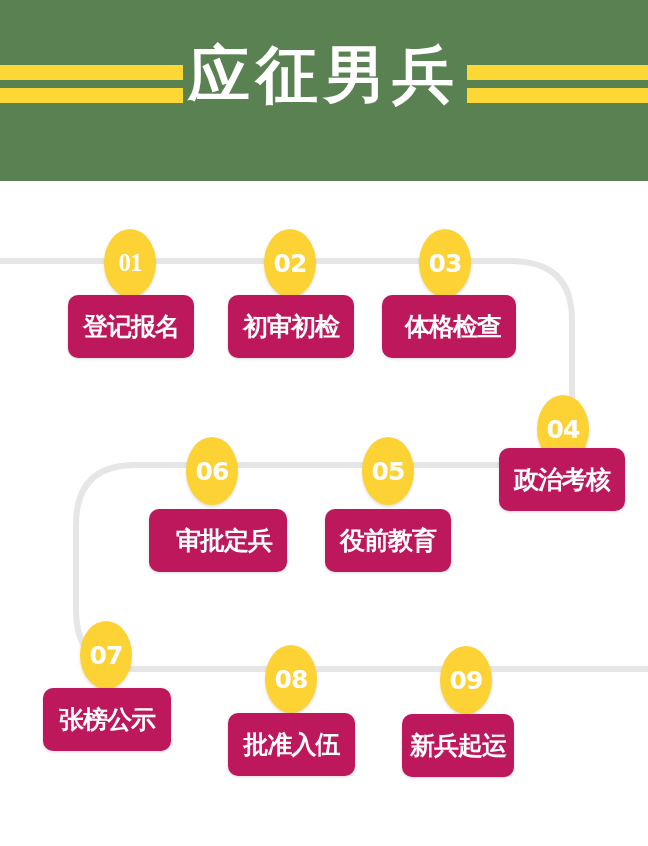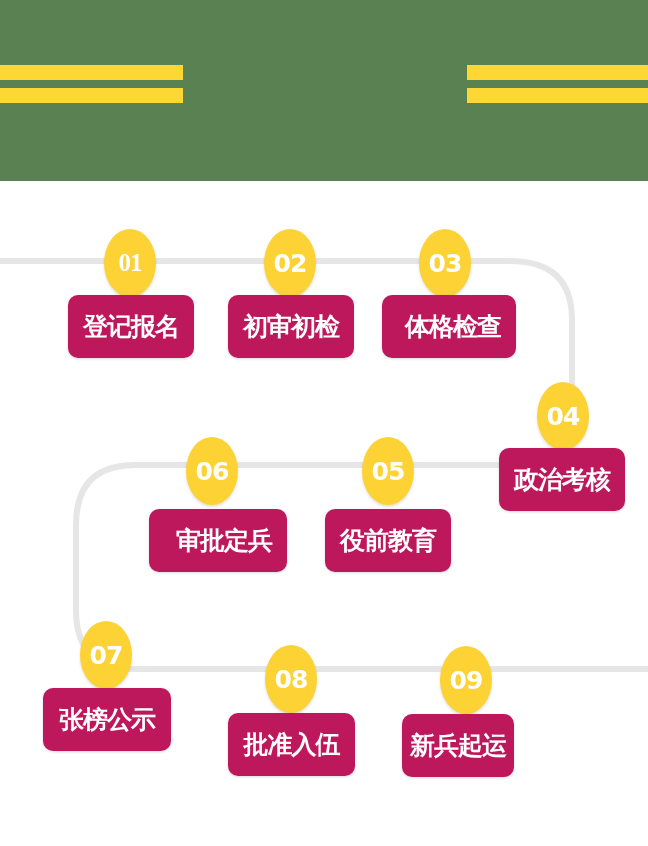--- a/index.html
+++ b/index.html
@@ -19,37 +19,38 @@
          justify-content:center; letter-spacing:-1px; box-shadow:0 1px 3px rgba(0,0,0,0.15); }
 </style>
 </head>
 <body>
 
 <div class="header">
   <div class="stripe" style="left:0;top:65px;width:183px;"></div>
   <div class="stripe" style="left:0;top:88px;width:183px;"></div>
   <div class="stripe" style="left:467px;top:65px;width:181px;"></div>
   <div class="stripe" style="left:467px;top:88px;width:181px;"></div>
+  <div class="title">应征男兵</div>
 </div>
 
 <svg class="path" width="648" height="846" viewBox="0 0 648 846">
   <path d="M0 261 L510 261 Q572 261 572 320 L572 420" fill="none" stroke="#e6e6e6" stroke-width="6"></path>
   <path d="M505 465 L135 465 Q76 465 76 525 L76 610 Q76 669 135 669 L648 669" fill="none" stroke="#e6e6e6" stroke-width="6"></path>
 </svg>
 
 <div class="badge" style="left:104px;top:229px;font-family:Liberation Serif, serif;">01</div>
 <div class="box" style="left:68px;top:295px;">登记报名</div>
 
 <div class="badge" style="left:264px;top:229px;">02</div>
 <div class="box" style="left:228px;top:295px;">初审初检</div>
 
 <div class="badge" style="left:419px;top:229px;">03</div>
 <div class="box" style="left:382px;top:295px;padding-left:8px;">体格检查</div>
 
-<div class="badge" style="left:537px;top:382px;">04</div>
+<div class="badge" style="left:537px;top:395px;">04</div>
 <div class="box" style="left:499px;top:448px;">政治考核</div>
 
 <div class="badge" style="left:362px;top:437px;">05</div>
 <div class="box" style="left:325px;top:509px;">役前教育</div>
 
 <div class="badge" style="left:186px;top:437px;text-align:center;">06</div>
 <div class="box" style="left:149px;top:509px;padding-left:12px;">审批定兵</div>
 
 <div class="badge" style="left:80px;top:621px;">07</div>
 <div class="box" style="left:43px;top:688px;width:128px;">张榜公示</div>

